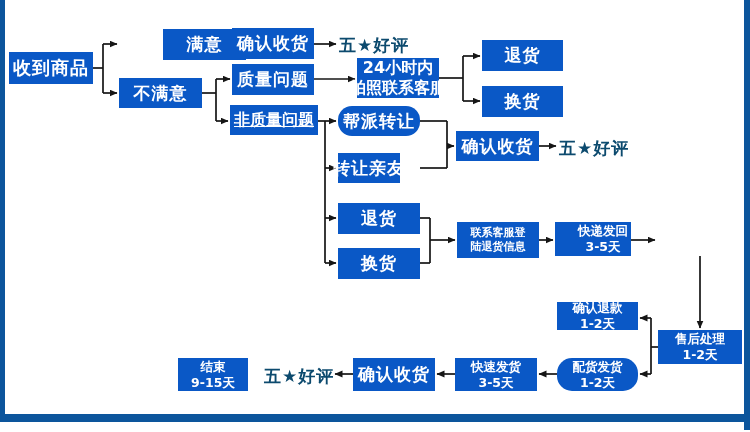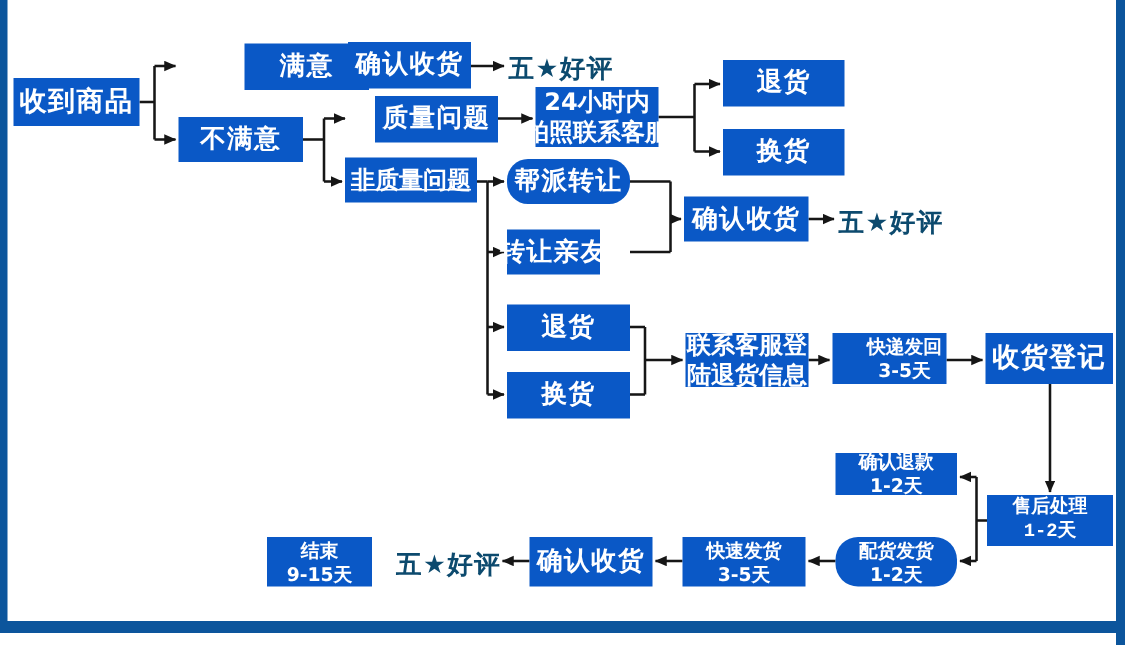--- a/index.html
+++ b/index.html
@@ -57,35 +57,35 @@
     font-size: 17px;
     letter-spacing: 1px;
     white-space: nowrap;
   }
 
   
   #n-received      { left: 9px;   top: 52px;  width: 84px; height: 32px; font-size: 18px; }
   #n-satisfied     { left: 119px; top: 29px;  width: 83px; height: 31px; margin-left: 44px; }
   #n-unsatisfied   { left: 119px; top: 78px;  width: 83px; height: 30px; }
   #n-confirmA      { left: 232px; top: 28px;  width: 82px; height: 31px; }
-  #n-quality       { left: 232px; top: 64px;  width: 82px; height: 31px; margin-left: 18px; }
+  #n-quality       { left: 232px; top: 64px;  width: 82px; height: 31px; }
   #n-nonQuality    { left: 230px; top: 105px; width: 88px; height: 30px; font-size: 16px; letter-spacing: 0; text-decoration: underline; }
   #n-within24      { left: 357px; top: 58px;  width: 82px; height: 40px; font-size: 16px; }
   #n-returnA       { left: 482px; top: 40px;  width: 81px; height: 31px; }
   #n-exchangeA     { left: 482px; top: 86px;  width: 81px; height: 31px; }
   #n-guild         { left: 338px; top: 106px; width: 82px; height: 30px; border-radius: 14px; }
   #n-friends       { left: 338px; top: 153px; width: 62px; height: 30px; }
   #n-confirmB      { left: 456px; top: 131px; width: 83px; height: 30px; }
   #n-returnB       { left: 338px; top: 203px; width: 82px; height: 31px; }
   #n-exchangeB     { left: 338px; top: 248px; width: 82px; height: 31px; }
-  #n-contact       { left: 457px; top: 222px; width: 82px; height: 36px; font-size: 16px; }
+  #n-contact       { left: 457px; top: 222px; width: 82px; height: 36px; font-size: 11px; }
   #n-expressBack   { left: 555px; top: 222px; width: 76px; height: 34px; padding-left: 20px; }
   #n-registration  { left: 657px; top: 222px; width: 85px; height: 34px; font-size: 18px; }
   #n-confirmRefund { left: 557px; top: 302px; width: 81px; height: 28px; text-align: right; }
-  #n-afterSales    { left: 658px; top: 330px; width: 84px; height: 34px; font-family: Liberation Mono, monospace; }
+  #n-afterSales    { left: 658px; top: 330px; width: 84px; height: 34px; }
   #n-dispatch      { left: 557px; top: 358px; width: 81px; height: 33px; border-radius: 15px; }
   #n-fastShip      { left: 455px; top: 358px; width: 82px; height: 33px; align-items: center; }
   #n-confirmC      { left: 353px; top: 358px; width: 82px; height: 33px; }
   #n-end           { left: 178px; top: 358px; width: 70px; height: 33px; }
 
   #r-starA { left: 339px; top: 34px; }
   #r-starB { left: 559px; top: 137px; }
   #r-starC { left: 264px; top: 365px; }
 </style>
 </head>
@@ -198,23 +198,20 @@
     <span class="l1">换货</span>
   </div>
   <div class="node small" id="n-contact">
     <span class="l1">联系客服登</span>
     <span class="l2">陆退货信息</span>
   </div>
   <div class="node small" id="n-expressBack">
     <span class="l1">快递发回</span>
     <span class="l2">3-5天</span>
   </div>
-  <div class="node" id="n-registration">
-    <span class="l1">收货登记</span>
-  </div>
   <div class="node small" id="n-confirmRefund">
     <span class="l1">确认退款</span>
     <span class="l2">1-2天</span>
   </div>
   <div class="node small" id="n-afterSales">
     <span class="l1">售后处理</span>
     <span class="l2">1-2天</span>
   </div>
   <div class="node small" id="n-dispatch">
     <span class="l1">配货发货</span>

